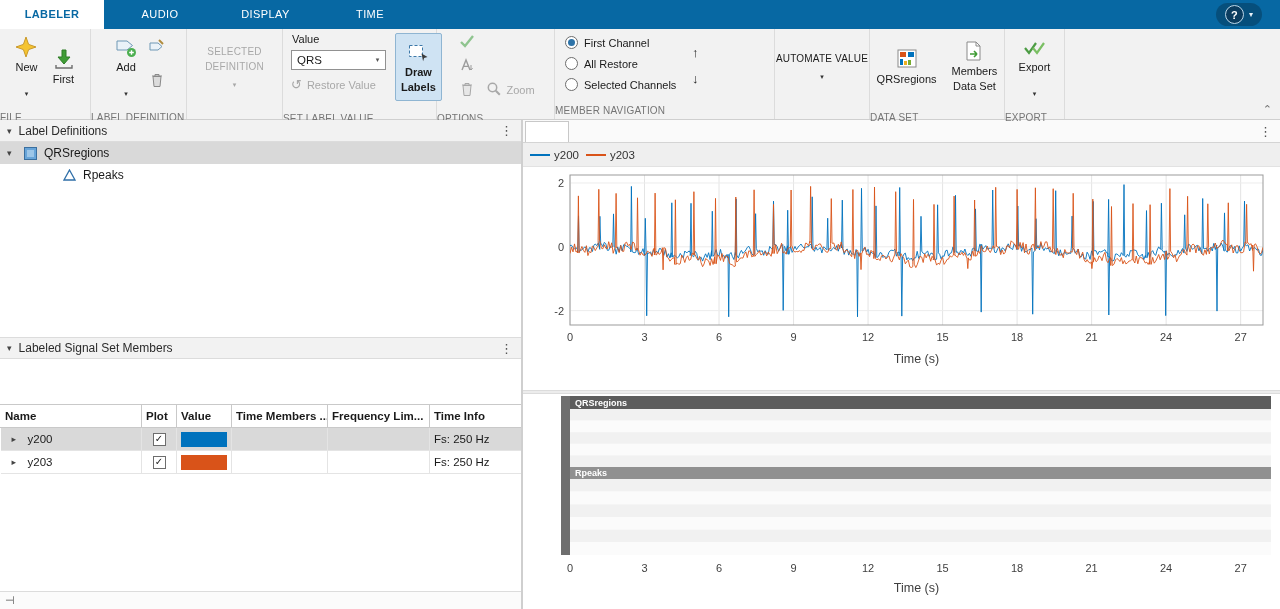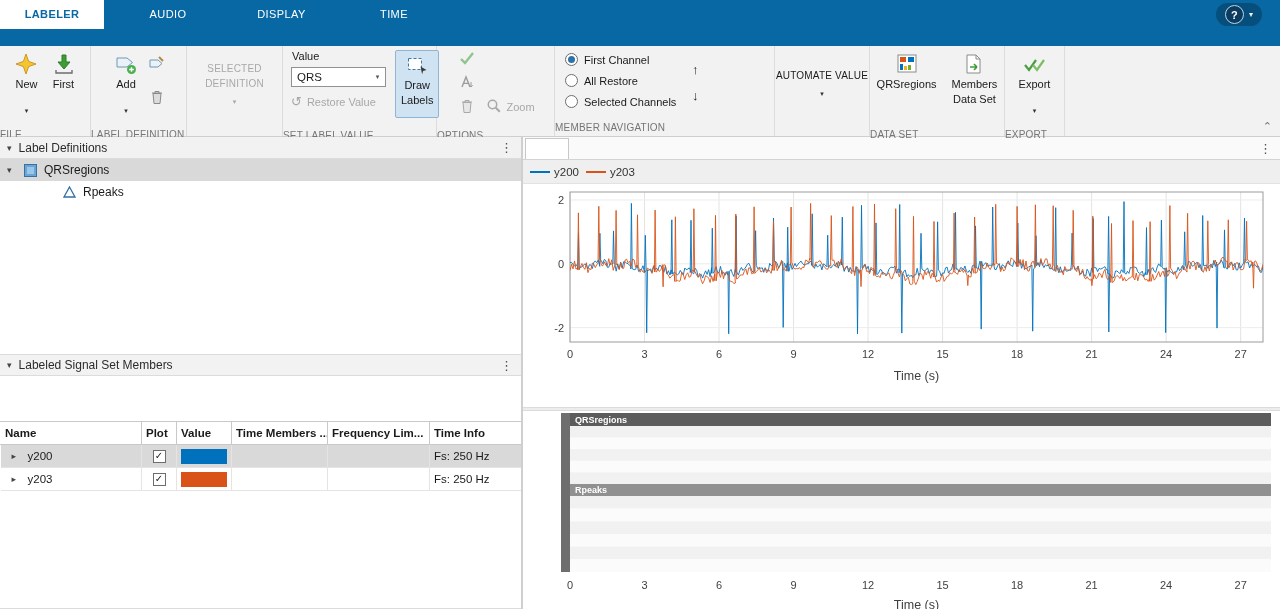--- a/index.html
+++ b/index.html
@@ -1,53 +1,53 @@
 <!DOCTYPE html>
 <html><head>
 <meta charset="utf-8">
 <style>
   html,body{margin:0;padding:0;background:#888;}
   .app{position:relative;width:1280px;height:609px;background:#fff;overflow:hidden;
        font-family:"Liberation Sans","DejaVu Sans",sans-serif;color:#1a1a1a;-webkit-font-smoothing:antialiased;}
 
   
-  .tabbar{position:relative;height:46px;background:#0768a3;display:flex;align-items:flex-start;gap:8px;}
+  .tabbar{position:relative;height:29px;background:#0768a3;display:flex;align-items:center;}
   .tstab{width:104px;line-height:29px;text-align:center;color:#fff;font-size:11px;letter-spacing:.4px;cursor:default;}
   .tstab.w2{width:112px}.tstab.w3{width:99px}.tstab.w4{width:110px}
   .tstab.active{background:#ffffff;color:#0768a3;font-weight:700;}
   .help-pill{position:absolute;right:18px;top:3px;height:23px;display:flex;align-items:center;gap:5px;
              background:rgba(6,48,77,.45);border-radius:12px;padding:0 9px;}
   .help-circle{width:17px;height:17px;border-radius:50%;background:#0b3c5f;border:1px solid #bcd6e8;
                color:#fff;font-size:11px;font-weight:700;display:flex;align-items:center;justify-content:center;}
   .help-caret{color:#e8f1f8;font-size:8px;}
 
   
   .ribbon{position:relative;height:91px;background:#f2f2f2;border-bottom:1px solid #cfcfcf;display:flex;box-sizing:border-box;}
   .rsec{border-right:1px solid #dcdcdc;display:flex;flex-direction:column;box-sizing:border-box;flex:none;}
   .rsec-body{flex:1;display:flex;justify-content:center;padding-top:3px;gap:3px;}
   .rsec-title{height:15px;font-size:10px;color:#757575;line-height:14px;letter-spacing:.2px;white-space:nowrap;margin-top:11px;}
   .rbtn{display:flex;flex-direction:column;align-items:center;gap:2px;height:68px;padding:2px 5px;border:1px solid transparent;
-        border-radius:2px;font-size:11px;box-sizing:border-box;cursor:default;}
+        border-radius:2px;font-size:11px;box-sizing:border-box;cursor:default;justify-content:center;}
   .rbtn .blabel{line-height:13px;text-align:center;white-space:nowrap;}
   .caret{font-size:7px;color:#333;line-height:7px;margin-top:auto;}
   .ddbtn{justify-content:center;}
   .ddbtn .caret{margin-top:6px;}
   .disabled, .disabled .blabel, .disabled .caret{color:#a8a8a8 !important;}
   .ric{height:24px;display:flex;align-items:center;}
   .sbtn{width:22px;height:20px;display:flex;align-items:center;justify-content:center;border-radius:2px;}
   .small-col{display:flex;flex-direction:column;gap:14px;padding-top:6px;}
   
   .slv{display:flex;gap:9px;padding:4px 4px 0 8px;justify-content:flex-start;}
   .slv-caption{font-size:11px;color:#1a1a1a;margin:0 0 5px 1px;}
   .combo{width:95px;height:20px;border:1px solid #919191;background:#fff;display:flex;align-items:center;box-sizing:border-box;}
   .combo-text{flex:1;padding-left:5px;font-size:11.5px;}
   .combo-arrow{width:15px;text-align:center;color:#555;font-size:7px;}
   .restore{display:flex;align-items:center;gap:5px;font-size:11px;margin-top:9px;}
   .restore .undo{font-size:13px;line-height:12px;}
-  .toggled{background:#cfe3f3;border:1px solid #8fb5d2;}
+  .toggled{background:#cfe3f3;border:1px solid #8fb5d2;font-weight:bold;}
   
   .opts{display:flex;gap:8px;padding-top:4px;}
   .opt-col{display:flex;flex-direction:column;gap:4px;}
   .zoom-row{display:flex;align-items:center;gap:4px;font-size:11px;margin-top:auto;padding-bottom:2px;}
   
   .mn{display:flex;gap:8px;padding:3px 4px 0 10px;justify-content:flex-start;}
   .mn-radios{display:flex;flex-direction:column;gap:8px;padding-top:4px;}
   .radio-row{display:flex;align-items:center;gap:6px;font-size:11px;white-space:nowrap;}
   .radio{width:13px;height:13px;border:1px solid #6d6d6d;border-radius:50%;background:#fff;position:relative;box-sizing:border-box;flex:none;}
   .radio.selected::after{content:"";position:absolute;inset:2px;border-radius:50%;background:#2e73a8;}

